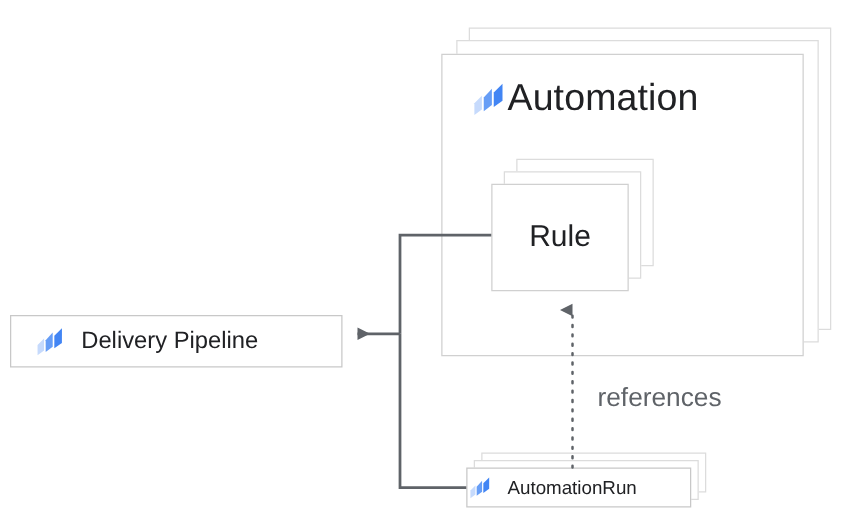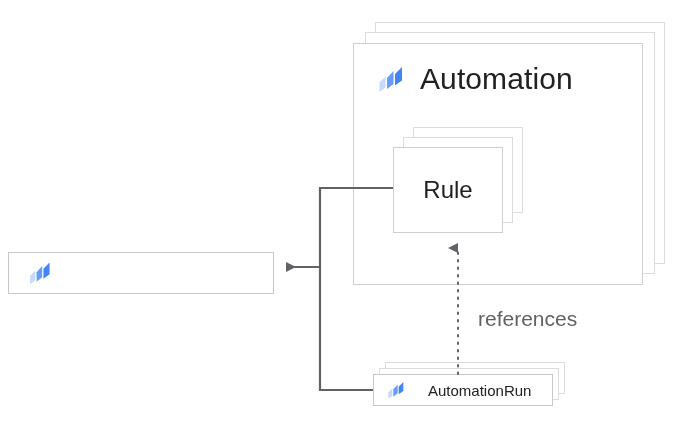--- a/index.html
+++ b/index.html
@@ -38,21 +38,20 @@
   .auto-ghost-2 { left: 375px; top: 22px; width: 290px; height: 242px; }
   .auto-ghost-1 { left: 365px; top: 32px; width: 290px; height: 242px; }
   .auto-front   { left: 353px; top: 43px; width: 290px; height: 242px; }
 
   .auto-header {
     position: absolute;
     left: 376px;
     top: 64px;
     display: flex;
     align-items: center;
-    gap: 14px;
   }
   .auto-title {
     font-size: 30px;
     color: #202124;
     letter-spacing: 0.1px;
     line-height: 1;
     white-space: nowrap;
   }
 
   
@@ -93,22 +92,21 @@
   
   .ar-ghost-2 { left: 385px; top: 362px; width: 180px; height: 32px; }
   .ar-ghost-1 { left: 379px; top: 368px; width: 180px; height: 32px; }
   .ar-front {
     left: 373px;
     top: 374px;
     width: 180px;
     height: 32px;
     display: flex;
     align-items: center;
-    gap: 22px;
-    padding-left: 12px;
+    gap: 12px;
     border-color: #c8c8c8;
   }
   .ar-label {
     font-size: 15px;
     color: #202124;
     white-space: nowrap;
     position: relative;
   }
   .ar-label .squiggle {
     position: absolute;
@@ -169,20 +167,21 @@
   </div>
 
   <div class="card dp-box">
     <span class="icon-wrap">
       <svg class="gc-icon" width="26" height="26" viewBox="0 0 30 30" aria-hidden="true">
         <polygon points="3.5,18.5 9.5,12.5 9.5,23.5 3.5,28.0" fill="#c6dafc"></polygon>
         <polygon points="11.0,14.0 17.5,7.0 17.5,20.0 11.0,25.0" fill="#669df6"></polygon>
         <polygon points="19.0,10.0 26.0,3.0 26.0,16.5 19.0,21.5" fill="#4285f4"></polygon>
       </svg>
     </span>
+    <span class="dp-label">Delivery Pipeline</span>
   </div>
 
   <div class="card-ghost ar-ghost-2"></div>
   <div class="card-ghost ar-ghost-1"></div>
   <div class="card ar-front">
     <span class="icon-wrap">
       <svg class="gc-icon" width="20" height="20" viewBox="0 0 30 30" aria-hidden="true">
         <polygon points="3.5,18.5 9.5,12.5 9.5,23.5 3.5,28.0" fill="#c6dafc"></polygon>
         <polygon points="11.0,14.0 17.5,7.0 17.5,20.0 11.0,25.0" fill="#669df6"></polygon>
         <polygon points="19.0,10.0 26.0,3.0 26.0,16.5 19.0,21.5" fill="#4285f4"></polygon>

